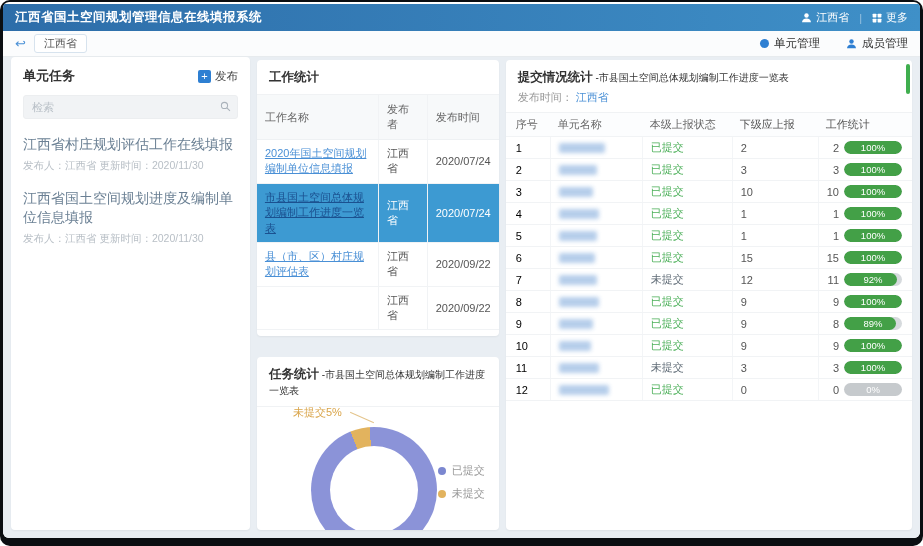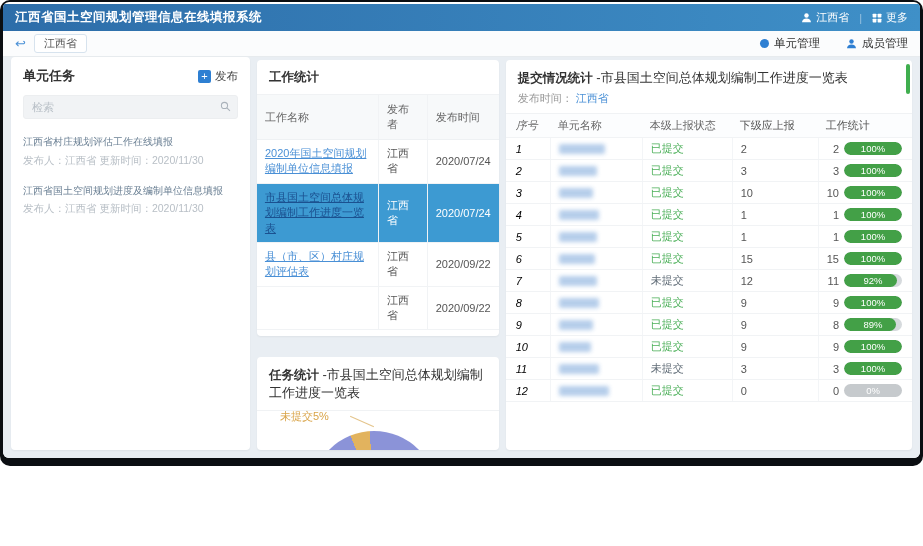--- a/index.html
+++ b/index.html
@@ -1,17 +1,17 @@
 <!DOCTYPE html>
 <html><head>
 <meta charset="utf-8">
 <style>
   * { margin:0; padding:0; box-sizing:border-box; }
   html,body { width:923px; height:546px; font-family:"Liberation Sans","DejaVu Sans",sans-serif; }
-  .device { width:923px; height:466px; background:#0b0e12; border-radius:10px; padding:2px 3px 8px 3px; position:relative; }
+  .device { width:923px; height:546px; background:#0b0e12; border-radius:10px; padding:2px 3px 8px 3px; position:relative; }
   .screen { width:100%; height:100%; background:#ffffff; border-radius:6px; overflow:hidden; position:relative; }
 
   
   .topbar { margin-top:2px; height:27px; background:linear-gradient(90deg,#2d6da9,#3f90c8);
             display:flex; align-items:center; padding:0 12px; color:#fff; }
   .topbar .title { font-size:12.5px; font-weight:bold; letter-spacing:.5px; }
   .topbar .spacer { flex:1; }
   .topbar .tb-item { display:flex; align-items:center; gap:4px; font-size:11px; cursor:pointer; }
   .topbar .divider { margin:0 10px; opacity:.45; font-size:11px; }
   .icon-person { width:11px; height:11px; fill:#fff; }
@@ -53,58 +53,58 @@
   .search-wrap input::placeholder { color:#b9c0c7; }
   .search-icon { position:absolute; right:7px; top:6px; width:11px; height:11px; }
   .search-icon circle { fill:none; stroke:#aab2ba; stroke-width:1.5; }
   .search-icon line { stroke:#aab2ba; stroke-width:1.5; }
   .filter-row { margin-top:10px; display:flex; justify-content:flex-end; align-items:center; gap:6px; font-size:11px; }
   .filter-label { color:#999; }
   .filter-value { color:#333; cursor:pointer; }
   .chev { width:6px; height:6px; border-right:1.5px solid #9aa2aa; border-bottom:1.5px solid #9aa2aa;
           transform:rotate(45deg); margin-top:-3px; }
   .task-item { margin-top:16px; cursor:pointer; }
-  .task-item .t-title { font-size:10px; color:#6b8094; line-height:1.35; }
+  .task-item .t-title { font-size:14px; color:#6b8094; line-height:1.35; }
   .task-item .t-meta { font-size:10.5px; color:#b8bfc6; margin-top:5px; }
 
   
   .panel-head { padding:9px 12px 8px 12px; border-bottom:1px solid #f0f2f4; font-size:12.5px; color:#333; }
   .panel-head .bold { font-weight:bold; }
-  .panel-head .sub { font-size:13px; color:#333; }
+  .panel-head .sub { font-size:10px; color:#333; }
   .wtable { width:100%; border-collapse:collapse; font-size:11px; }
   .wtable th { background:#f7f9fa; color:#666; font-weight:normal; text-align:left; padding:7px 8px;
                border-bottom:1px solid #eef1f3; }
   .wtable td { padding:6px 8px; border-bottom:1px solid #f1f3f5; color:#555; vertical-align:middle; }
   .wtable th + th, .wtable td + td { border-left:1px solid #f1f3f5; }
   .wtable .c-name { width:126px; }
   .wtable .c-pub { width:50px; }
   .wtable a { color:#4a90d6; text-decoration:underline; cursor:pointer; line-height:1.4; }
   .wtable tr.selected td { background:#3d9ad2; color:#fff; }
   .wtable tr.selected a { color:#1b5190; }
 
   
   .chart-area { position:relative; height:168px; margin-top:4px; }
   .donut { position:absolute; left:54px; top:16px; width:126px; height:126px; border-radius:50%; }
   .donut::after { content:""; position:absolute; left:19px; top:19px; width:88px; height:88px;
                   border-radius:50%; background:#fff; }
-  .lbl-unsub { position:absolute; left:23px; top:-6px; font-size:11px; color:#d9a449; }
+  .lbl-unsub { position:absolute; left:36px; top:-6px; font-size:11px; color:#d9a449; }
   .line-unsub { position:absolute; left:92px; top:6px; width:26px; border-top:1px solid #e4c48b; transform:rotate(24deg); }
   .legend { position:absolute; right:14px; top:52px; }
   .legend-item { display:flex; align-items:center; gap:6px; font-size:11px; color:#999; margin-bottom:8px; }
   .legend-dot { width:8px; height:8px; border-radius:50%; }
 
   
   .loc-row { padding:0 12px 7px 12px; font-size:11px; border-bottom:1px solid #f0f2f4; }
   .panel-right .panel-head { border-bottom:none; padding-bottom:4px; }
   .loc-label { color:#999; }
   .loc-link { color:#4a90d6; cursor:pointer; }
   .stable { font-size:11px; }
   .srow { display:flex; align-items:center; border-bottom:1px solid #f1f3f5; height:22px; padding:0 10px; }
   .srow.head { color:#666; height:24px; background:#fcfdfe; }
-  .s-no { width:34px;font-style:italic; }
+  .s-no { width:34px; }
   .s-name { width:92px; border-left:1px solid #f3f5f7; padding-left:8px; height:100%; display:flex; align-items:center; }
   .s-status { width:90px; border-left:1px solid #f3f5f7; padding-left:8px; height:100%; display:flex; align-items:center; }
   .s-exp { width:86px; border-left:1px solid #f3f5f7; padding-left:8px; height:100%; display:flex; align-items:center; color:#555; }
   .s-pct { flex:1; border-left:1px solid #f3f5f7; height:100%; display:flex; align-items:center; justify-content:flex-end; gap:5px; padding-left:8px; color:#555; }
   .srow.head .s-name, .srow.head .s-status, .srow.head .s-exp { border-left:none; }
   .srow.head .s-pct { border-left:none; justify-content:flex-start; }
   .status { color:#4db05a; }
   .status.gray { color:#5f6b76; }
   .blur-name { height:10px; border-radius:2px; background:#8fb4e0; opacity:.65; filter:blur(2px); }
   .srow:nth-child(2) .blur-name{width:46px;} .srow:nth-child(3) .blur-name{width:38px;}

